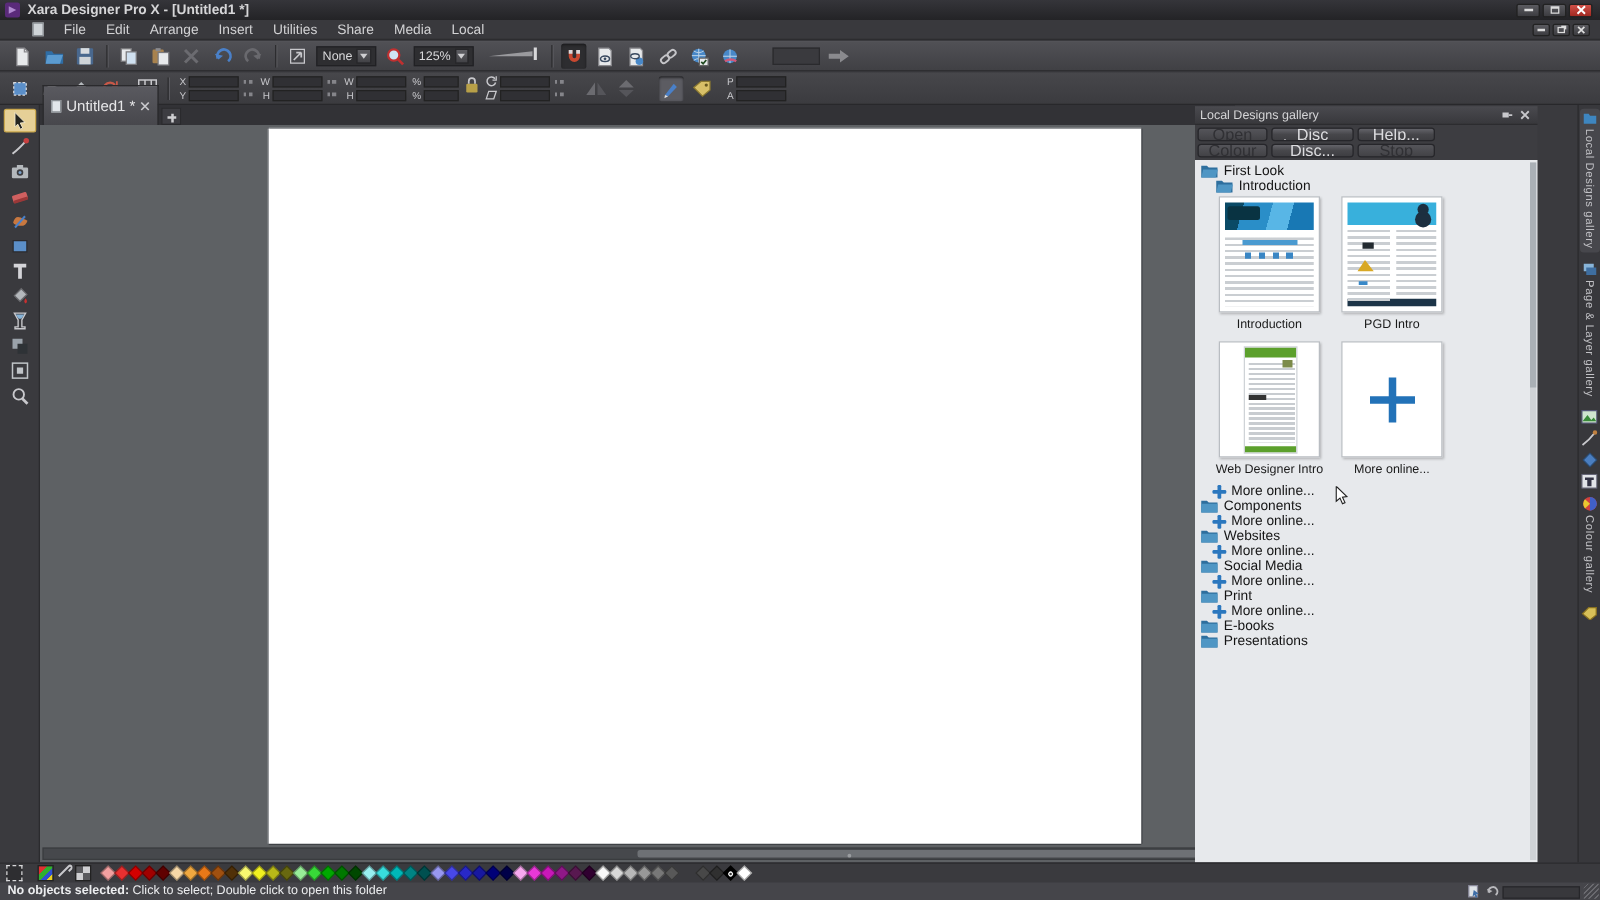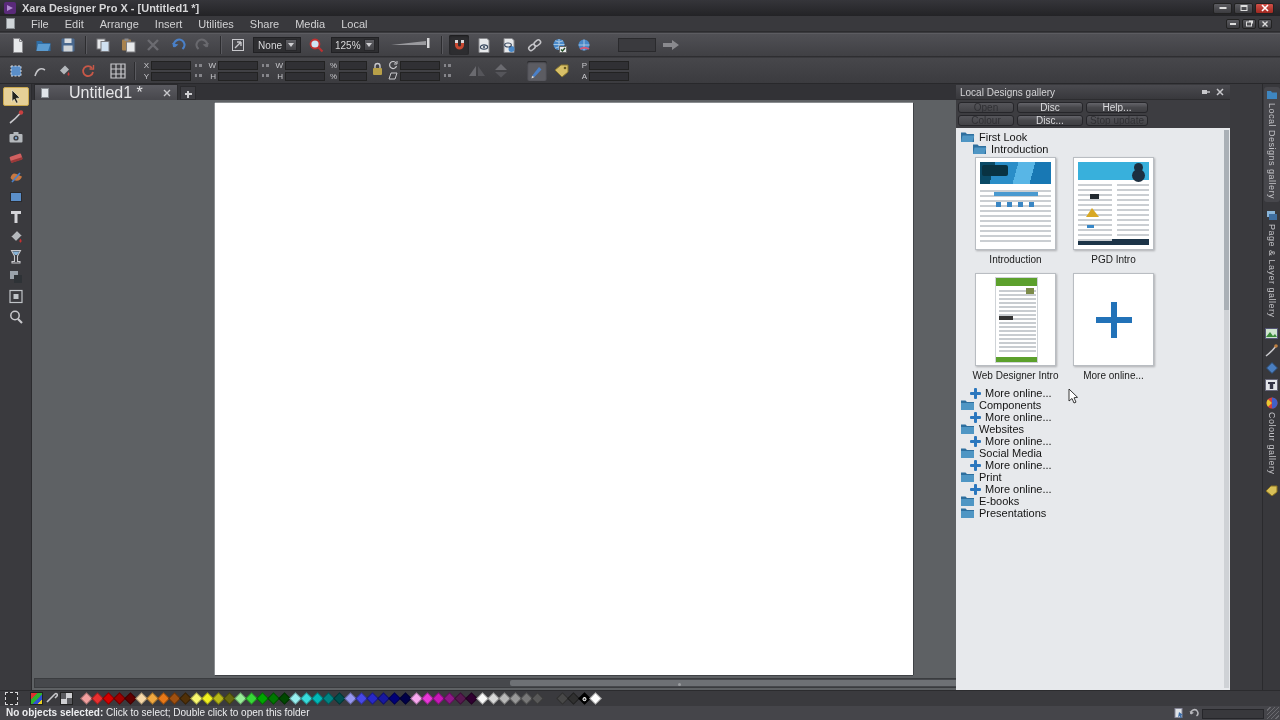--- a/index.html
+++ b/index.html
@@ -12,21 +12,21 @@
   .xara-logo::before { content:""; position:absolute; left:3px; top:3px; border-left:6px solid #b08ad0; border-top:3px solid transparent; border-bottom:3px solid transparent; }
   .wctl { display:flex; margin-left:auto; margin-right:6px; gap:2px; }
   .wbtn { width:19px; height:11px; background:linear-gradient(#5b5b60,#3c3c40); border:1px solid #222; border-radius:2px; position:relative; }
   .wbtn.close { background:linear-gradient(#d05048,#a02820); }
   .wbtn .mini { position:absolute; left:50%; top:50%; transform:translate(-50%,-50%); }
   .i-min { width:7px; height:2px; background:#ddd; }
   .i-max { width:7px; height:6px; border:1px solid #ddd; border-top-width:2px; }
   .i-restore { width:6px; height:5px; border:1px solid #ddd; box-shadow:2px -2px 0 -1px #ddd; }
 
   
-  .menubar { position:absolute; left:0; top:16px; width:1280px; height:16px; background:#39393d; color:#d2d2d4; font-size:11px; display:flex; align-items:center; border-bottom:1px solid #2c2c2f; }
+  .menubar { position:absolute; left:0; top:16px; width:1280px; height:16px; background:#39393d; color:#d2d2d4; font-size:11px; display:flex; align-items:center; border-bottom:1px solid #2c2c2f;padding-left:20px; }
   .doc-mini { width:9px; height:11px; background:#cfd4d8; border:1px solid #8a8f94; margin:0 8px 0 6px; flex:none; }
   .menu-item { padding:0 8px; height:16px; line-height:16px; }
   .mdi-ctl { margin-left:auto; margin-right:8px; display:flex; gap:2px; }
   .wbtn.sm { width:14px; height:10px; }
 
   
   .toolbar { position:absolute; left:0; top:33px; width:1280px; height:24px; background:linear-gradient(#505055,#404044); border-top:1px solid #5c5c61; border-bottom:1px solid #2e2e31; display:flex; align-items:center; padding-left:8px; gap:5px; }
   .tbtn { width:20px; height:20px; display:flex; align-items:center; justify-content:center; border-radius:2px; flex:none; }
   .tbtn.pressed { background:#2d2d30; box-shadow:inset 0 1px 2px #1a1a1c; }
   .tb-dd { height:16px; background:#2e2e31; border:1px solid #212124; color:#d8d8da; font-size:10px; display:flex; align-items:center; padding:0 3px; flex:none; }
@@ -48,39 +48,39 @@
     linear-gradient(90deg,#85858a 0 2px,transparent 2px 4px,#85858a 4px 6px); }
 
   
   .main { position:absolute; left:0; top:84px; width:1280px; height:606px; }
   .lefttools { position:absolute; left:0; top:0; width:32px; height:606px; background:#3a3a3e; border-right:1px solid #2b2b2e; padding-top:3px; }
   .tool { width:26px; height:19px; margin:0 auto 1px; display:flex; align-items:center; justify-content:center; border-radius:2px; }
   .tool.active { background:#e6d097; border:1px solid #caa84e; }
 
   .workarea { position:absolute; left:32px; top:0; width:956px; height:606px; }
   .tabbar { position:absolute; left:0; top:0; width:100%; height:16px; background:#323236; display:flex; align-items:flex-end; }
-  .dtab { height:16px; background:linear-gradient(#5a5a60,#47474c); border:1px solid #2a2a2d; border-bottom:none; color:#e6e6e8; font-size:16px; display:flex; align-items:center; gap:20px; padding:0 6px; margin-left:2px; }
+  .dtab { height:32px; background:linear-gradient(#5a5a60,#47474c); border:1px solid #2a2a2d; border-bottom:none; color:#e6e6e8; font-size:12px; display:flex; align-items:center; gap:4px; padding:0 6px; margin-left:2px; }
   .dtab .pg { width:8px; height:10px; background:#e2e6ea; border:1px solid #8a8f94; }
   .tab-plus { width:16px; height:14px; margin-left:2px; background:#3d3d42; border:1px solid #2a2a2d; position:relative; }
   .tab-plus::before { content:""; position:absolute; left:4px; top:6px; width:7px; height:2px; background:#cfcfd2; }
   .tab-plus::after { content:""; position:absolute; left:6.5px; top:3.5px; width:2px; height:7px; background:#cfcfd2; }
 
   .canvas { position:absolute; left:0; top:16px; width:100%; height:590px; background:#5e6164; }
   .page { position:absolute; left:183px; top:3px; width:698px; height:572px; background:#ffffff; box-shadow:1px 0 0 #3f4246, 0 1px 0 #3f4246, -1px 0 0 #8a8d90, 0 -1px 0 #8a8d90; }
   .hscroll { position:absolute; left:2px; right:2px; bottom:2px; height:10px; background:#46484c; border:1px solid #3a3c3f; }
   .hthumb { position:absolute; left:50%; width:49%; top:1px; bottom:1px; background:#6e7175; border-radius:2px; }
   .hthumb::after { content:""; position:absolute; left:36%; top:3px; width:3px; height:3px; background:#9a9da0; border-radius:50%; }
 
   
   .gallery { position:absolute; left:956px; top:1px; width:274px; height:605px; background:#3d3d41; }
   .g-head { height:15px; background:linear-gradient(#4a4a4f,#38383c); color:#d4d4d6; font-size:10px; display:flex; align-items:center; padding:0 4px; border-bottom:1px solid #2c2c2f; }
   .g-head .sp { flex:1; }
   .g-hbtn { width:12px; height:11px; display:flex; align-items:center; justify-content:center; margin-left:3px; }
   .g-btns { padding:2px 2px 3px; display:grid; grid-template-columns:56px 66px 62px; gap:2px 3px; }
-  .gbtn { height:11px; border-radius:3px; background:linear-gradient(#64646a,#47474b 50%,#3e3e42); border:1px solid #26262a; color:#dcdcdf; font-size:10px; line-height:9px; text-align:center; overflow:hidden; }
+  .gbtn { height:11px; border-radius:3px; background:linear-gradient(#64646a,#47474b 50%,#3e3e42); border:1px solid #26262a; color:#dcdcdf; font-size:13px; line-height:9px; text-align:center; overflow:hidden; }
   .gbtn.off { color:#303034; background:linear-gradient(#55555a,#424246); }
   .tree { position:absolute; left:0; top:43px; right:0; bottom:0; background:#e7e9ec; color:#141414; font-size:11px; padding-top:3px; overflow:hidden; }
   .trow { height:12px; line-height:12px; display:flex; align-items:center; gap:4px; white-space:nowrap; }
   .r-folder { padding-left:4px; }
   .r-sub { padding-left:16px; }
   .r-more { padding-left:14px; }
   .plus { width:11px; height:11px; position:relative; flex:none; }
   .plus::before { content:""; position:absolute; left:0; top:4px; width:11px; height:3px; background:#2b77be; border-radius:1px; }
   .plus::after { content:""; position:absolute; left:4px; top:0; width:3px; height:11px; background:#2b77be; border-radius:1px; }
   .tree-scroll { position:absolute; right:1px; top:45px; bottom:2px; width:5px; background:#cfd2d6; }

